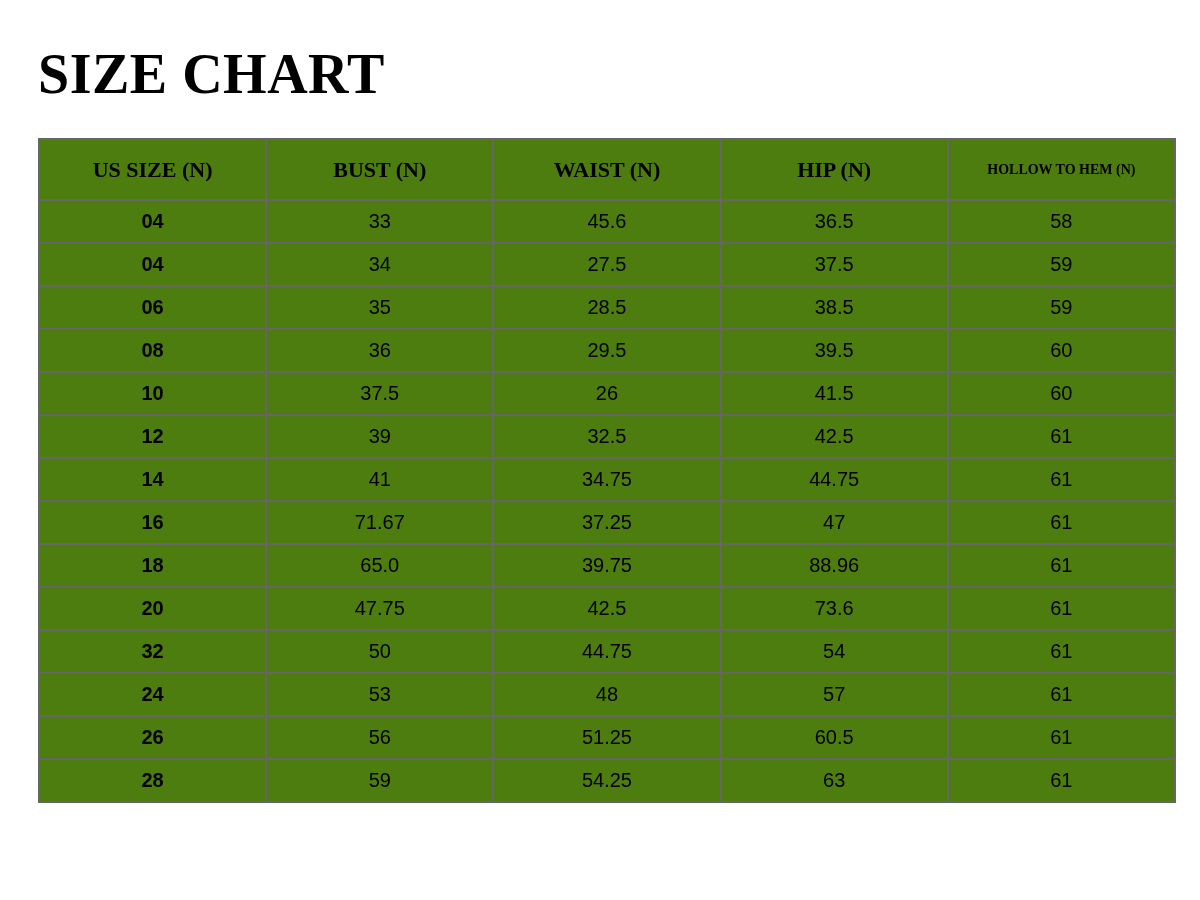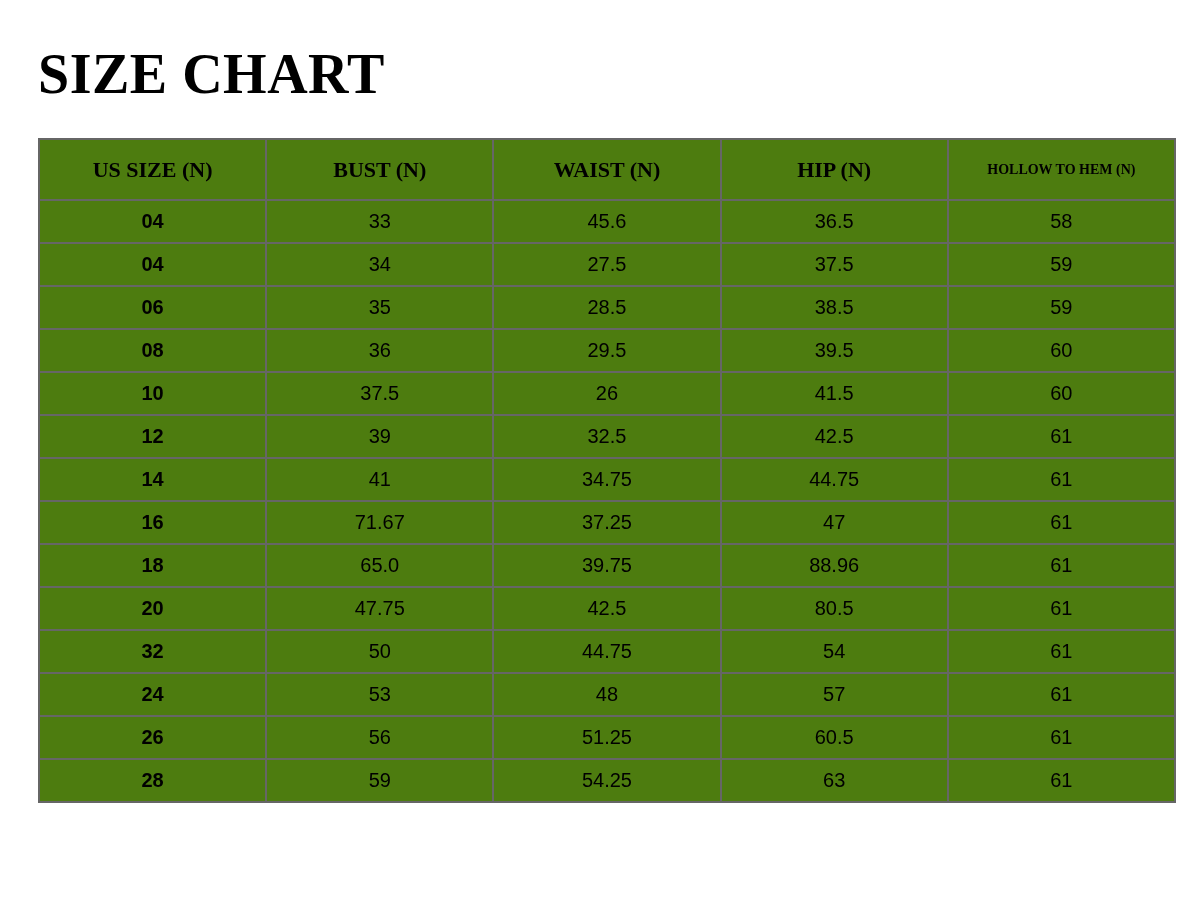--- a/index.html
+++ b/index.html
@@ -147,21 +147,21 @@
           <td class="size-col">18</td>
           <td>65.0</td>
           <td>39.75</td>
           <td>88.96</td>
           <td>61</td>
         </tr>
         <tr>
           <td class="size-col">20</td>
           <td>47.75</td>
           <td>42.5</td>
-          <td>80.5</td>
+          <td>73.6</td>
           <td>61</td>
         </tr>
         <tr>
           <td class="size-col">32</td>
           <td>50</td>
           <td>44.75</td>
           <td>54</td>
           <td>61</td>
         </tr>
         <tr>

